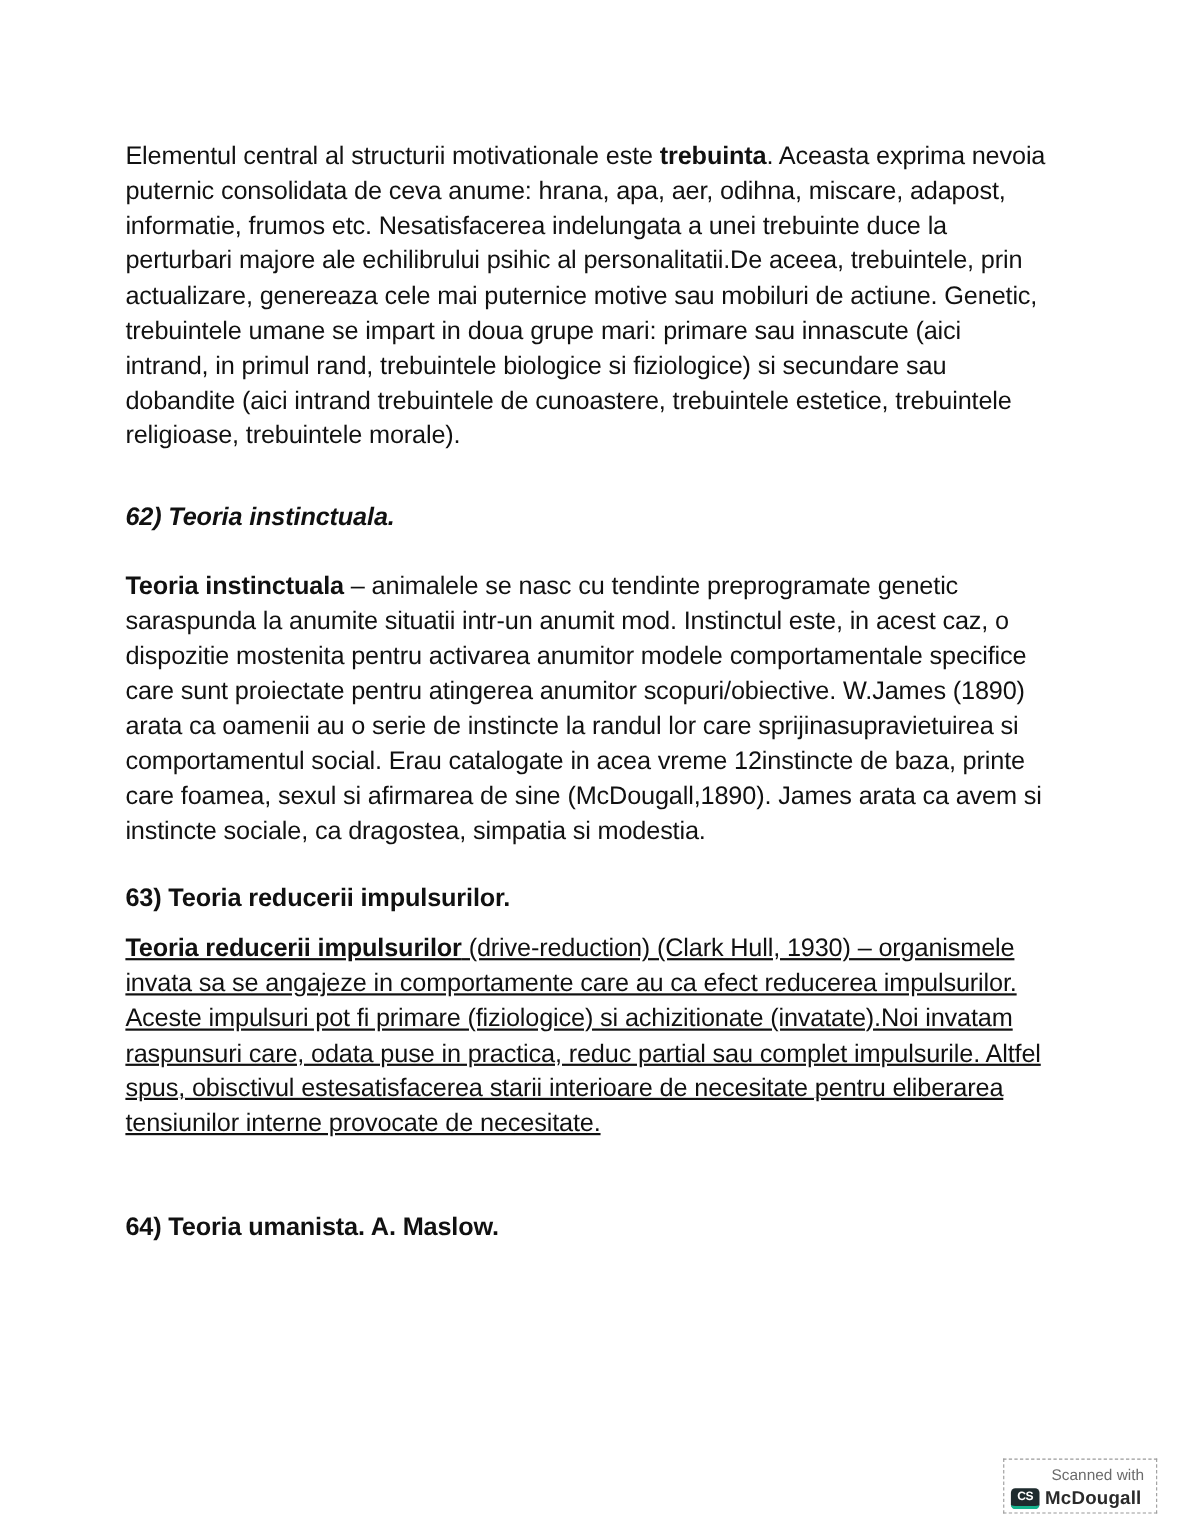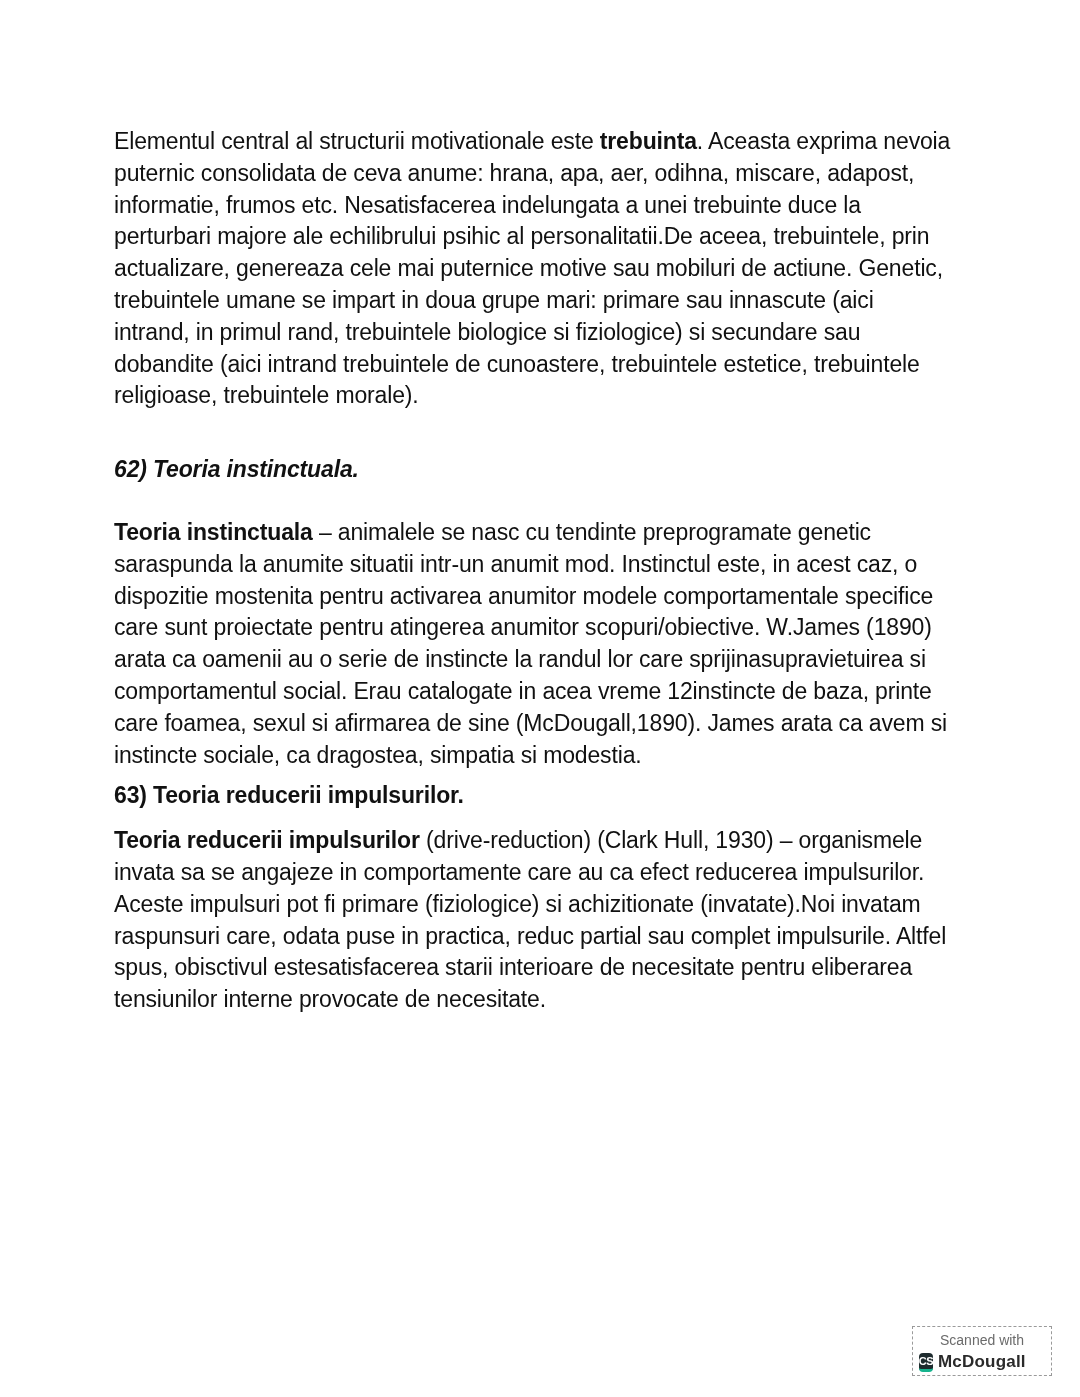--- a/index.html
+++ b/index.html
@@ -25,53 +25,53 @@
       letter-spacing: -0.15px;
     }
     p { margin: 0; }
     .heading {
       font-weight: bold;
       margin: 0;
     }
     .b { font-weight: bold; }
     .sp-62 { margin-top: 42px; font-style: italic; }
     .sp-after-62 { margin-top: 31px; }
-    .sp-63 { margin-top: 9px; }
-    .sp-after-63 { margin-top: 13px; }
+    .sp-63 { margin-top: 30px; }
+    .sp-after-63 { margin-top: 13px; text-decoration: underline; }
     .sp-64 { margin-top: 63px; }
 
     .watermark {
       position: absolute;
       left: 912px;
       top: 1326px;
       width: 140px;
       height: 50px;
       border: 1px dashed #9a9a9a;
       box-sizing: border-box;
       background: #ffffff;
       font-family: "Liberation Sans", sans-serif;
     }
     .wm-top {
       position: absolute;
       top: 5px;
-      left: 0;
+      left: 16px;
       width: 100%;
       text-align: center;
       font-size: 14px;
       color: #6b6b6b;
     }
     .wm-bottom {
       position: absolute;
       top: 25px;
       left: 6px;
       display: flex;
       align-items: center;
     }
     .cs-logo {
-      width: 14px;
+      width: 26px;
       height: 19px;
       background: #1e2b2e;
       border-radius: 4px;
       color: #ffffff;
       font-size: 11px;
       font-weight: bold;
       display: flex;
       align-items: center;
       justify-content: center;
       border-bottom: 3px solid #16b48e;
@@ -91,20 +91,21 @@
 
 <div class="page">
   <p><span>Elementul central al structurii motivationale este </span><span class="b">trebuinta</span><span>. Aceasta exprima nevoia puternic consolidata de ceva anume: hrana, apa, aer, odihna, miscare, adapost, informatie, frumos etc. Nesatisfacerea indelungata a unei trebuinte duce la perturbari majore ale echilibrului psihic al personalitatii.De aceea, trebuintele, prin actualizare, genereaza cele mai puternice motive sau mobiluri de actiune. Genetic, trebuintele umane se impart in doua grupe mari: primare sau innascute (aici intrand, in primul rand, trebuintele biologice si fiziologice) si secundare sau dobandite (aici intrand trebuintele de cunoastere, trebuintele estetice, trebuintele religioase, trebuintele morale).</span></p>
 
   <p class="heading sp-62">62) Teoria instinctuala.</p>
   <p class="sp-after-62"><span class="b">Teoria instinctuala</span><span> – animalele se nasc cu tendinte preprogramate genetic saraspunda la anumite situatii intr-un anumit mod. Instinctul este, in acest caz, o dispozitie mostenita pentru activarea anumitor modele comportamentale specifice care sunt proiectate pentru atingerea anumitor scopuri/obiective. W.James (1890) arata ca oamenii au o serie de instincte la randul lor care sprijinasupravietuirea si comportamentul social. Erau catalogate in acea vreme 12instincte de baza, printe care foamea, sexul si afirmarea de sine (McDougall,1890). James arata ca avem si instincte sociale, ca dragostea, simpatia si modestia.</span></p>
 
   <p class="heading sp-63">63) Teoria reducerii impulsurilor.</p>
   <p class="sp-after-63"><span class="b">Teoria reducerii impulsurilor</span><span> (drive-reduction) (Clark Hull, 1930) – organismele invata sa se angajeze in comportamente care au ca efect reducerea impulsurilor. Aceste impulsuri pot fi primare (fiziologice) si achizitionate (invatate).Noi invatam raspunsuri care, odata puse in practica, reduc partial sau complet impulsurile. Altfel spus, obisctivul estesatisfacerea starii interioare de necesitate pentru eliberarea tensiunilor interne provocate de necesitate.</span></p>
 
+  <p class="heading sp-64">64) Teoria umanista. A. Maslow.</p>
 </div>
 
 <div class="watermark">
   <div class="wm-top">Scanned with</div>
   <div class="wm-bottom">
     <div class="cs-logo">CS</div>
     <div class="cs-name">McDougall</div>
   </div>
 </div>
 

